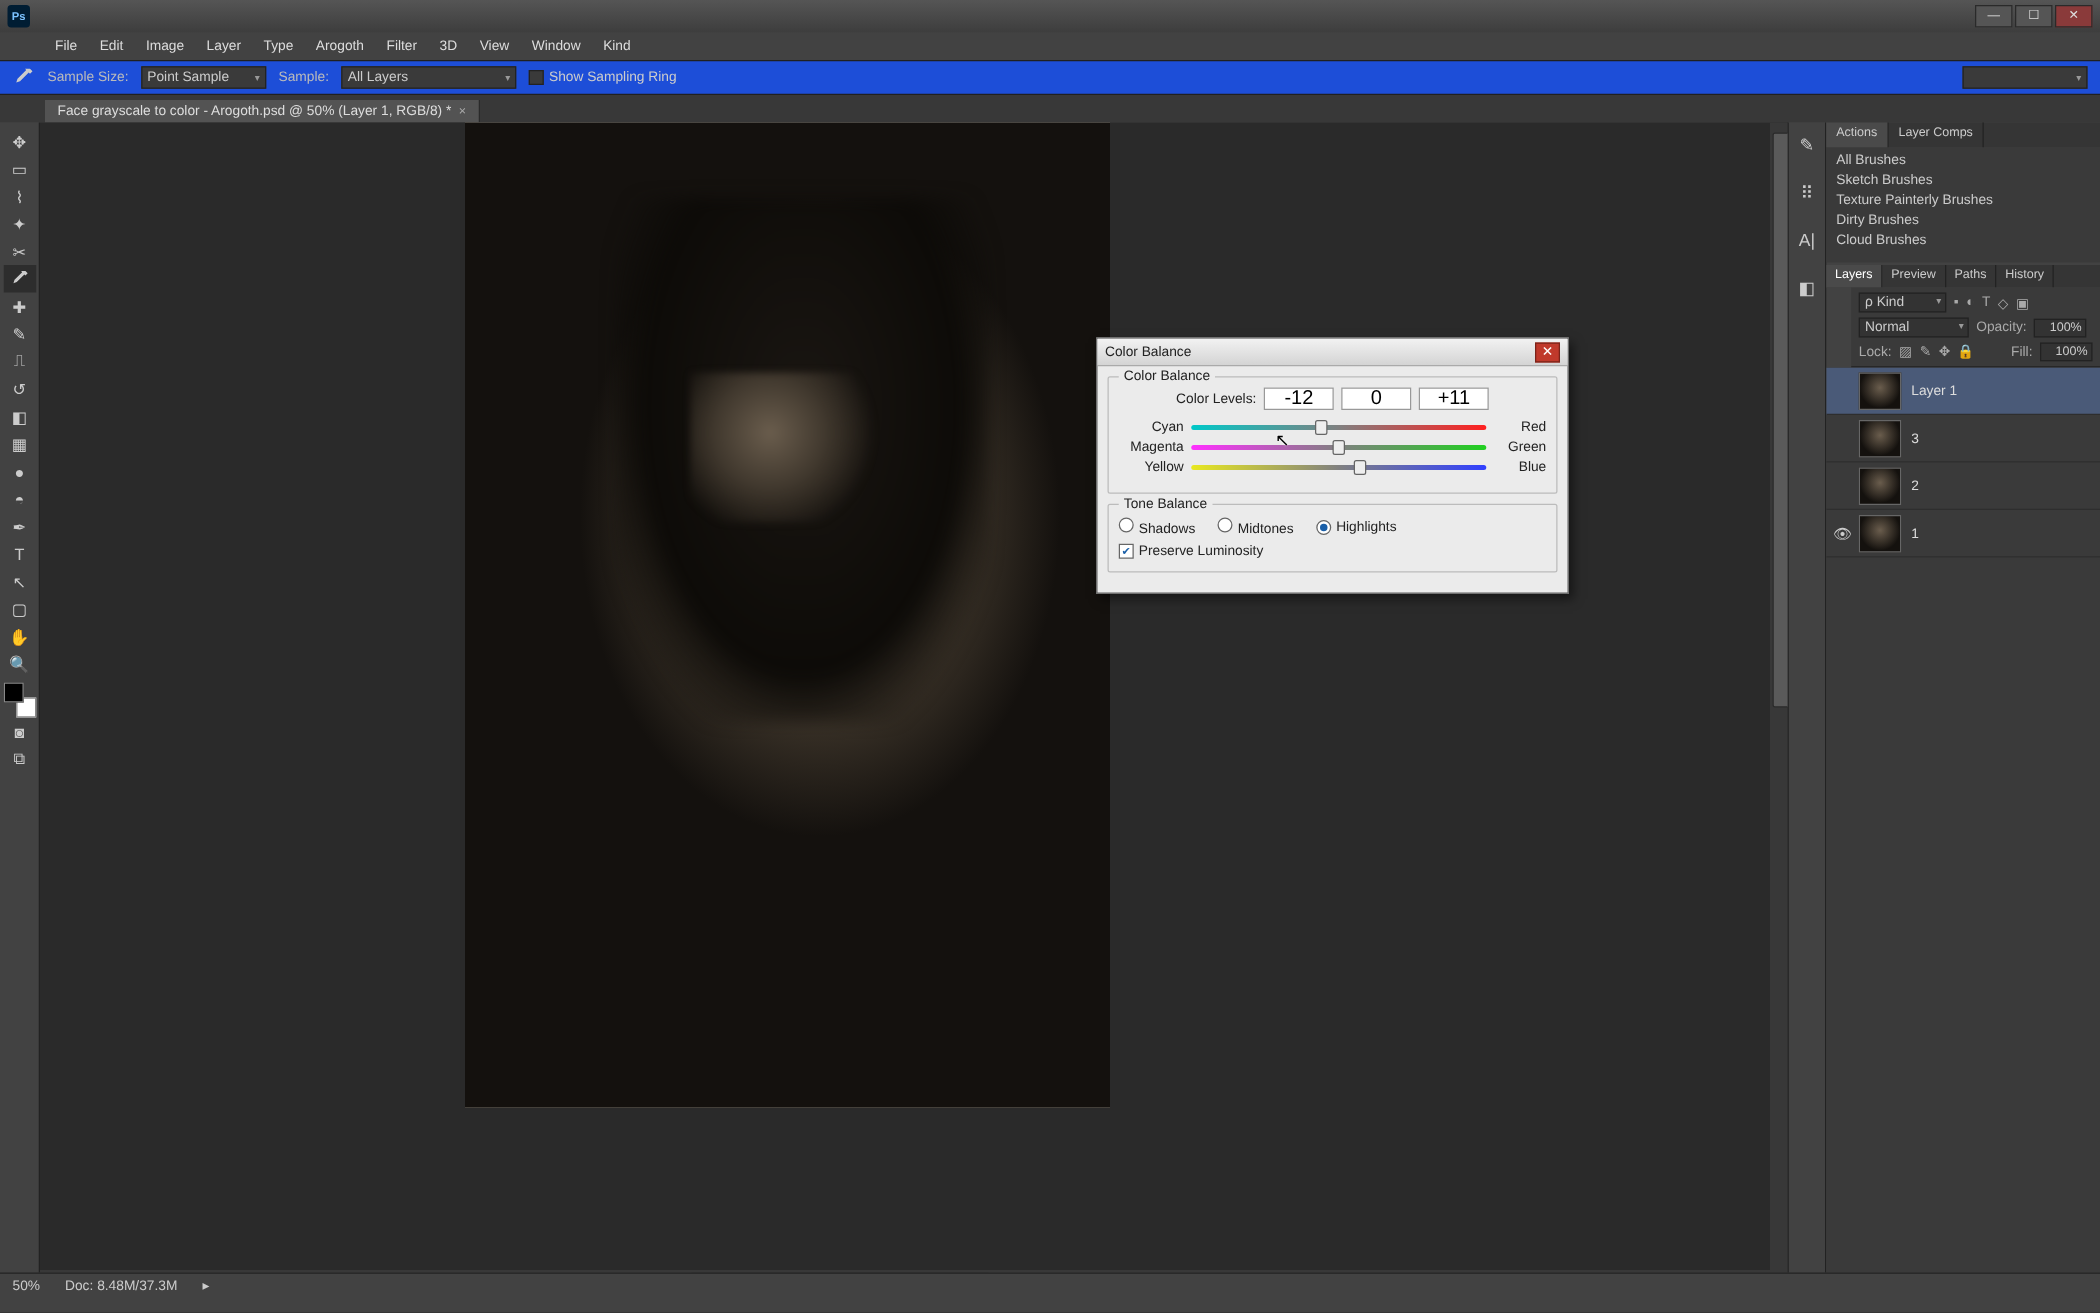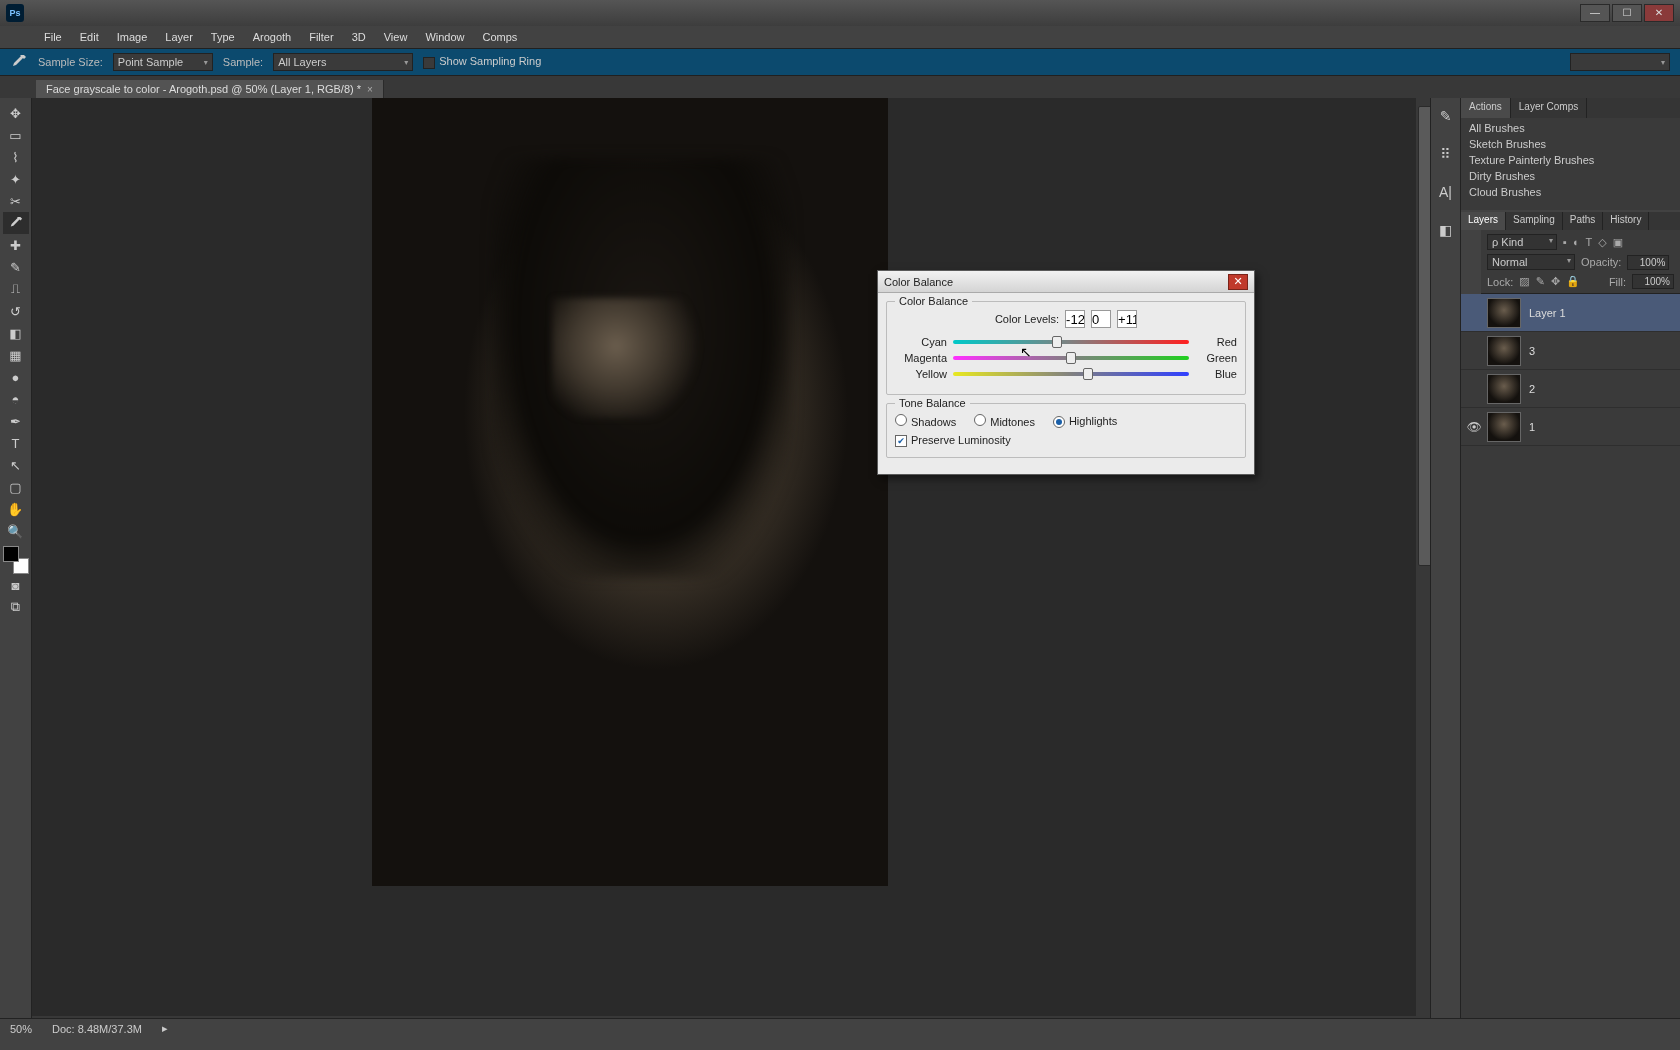--- a/index.html
+++ b/index.html
@@ -10,21 +10,21 @@
 .titlebar .logo { width: 18px; height: 18px; background: #001d33; border-radius: 3px; display: flex; align-items: center; justify-content: center; color: #7bc2ff; font-weight: bold; font-size: 9px; margin-right: 10px; }
 .win-controls { margin-left: auto; display: flex; gap: 2px; }
 .win-btn { width: 30px; height: 18px; background: #555; border: 1px solid #2a2a2a; color: #ddd; display:flex; align-items:center; justify-content:center; font-size: 10px; line-height: 1; }
 .win-btn.close { background: #8a3a3a; }
 
 
 .menubar { height: 22px; background: #424242; display: flex; align-items: center; padding-left: 36px; color: #ddd; gap: 2px; }
 .menubar .mi { padding: 2px 8px; cursor: default; }
 
 
-.optionsbar { height: 28px; background: #0c4a6e; border-top: 1px solid #202020; border-bottom: 1px solid #202020; display: flex; align-items: center; color: #ccc; padding: 0 10px; gap: 10px; }
+.optionsbar { height: 28px; background: #1d4ed8; border-top: 1px solid #202020; border-bottom: 1px solid #202020; display: flex; align-items: center; color: #ccc; padding: 0 10px; gap: 10px; }
 .tool-ico { width: 18px; height: 18px; display:flex; align-items:center; justify-content:center; }
 .opt-label { color: #bbb; }
 .opt-select { background: #3a3a3a; border: 1px solid #222; color: #ccc; height: 18px; padding: 0 18px 0 4px; position: relative; min-width: 100px; display: inline-flex; align-items: center; }
 .opt-select:after { content:"▾"; position: absolute; right: 4px; color: #999; font-size: 8px; }
 .chk { width: 12px; height: 12px; border: 1px solid #222; background: #3a3a3a; display: inline-block; vertical-align: middle; margin-right: 4px; }
 
 
 .doctabs { height: 22px; background: #383838; display: flex; align-items: flex-end; padding-left: 36px; }
 .doctab { background: #535353; color: #ddd; padding: 3px 10px; border-right: 1px solid #2a2a2a; display: flex; align-items: center; gap: 6px; font-size: 10.5px; }
 .doctab .x { color: #aaa; font-size: 10px; }
@@ -90,21 +90,21 @@
 .dlg-title { height:22px; background: linear-gradient(#f2f2f2,#d4d4d4); border-bottom:1px solid #aaa; display:flex; align-items:center; padding:0 6px; font-size:11px; }
 .dlg-title .dclose { margin-left:auto; width:20px; height:16px; background:#c0392b; color:#fff; display:flex; align-items:center; justify-content:center; font-size:11px; border:1px solid #7a2319; }
 .dlg-body { padding:8px; display:flex; gap:8px; }
 .dlg-left { flex:1; }
 .dlg-right { width:74px; display:flex; flex-direction:column; gap:6px; align-items:stretch; }
 .dlg-btn { height:22px; background: linear-gradient(#fefefe,#dcdcdc); border:1px solid #8a8a8a; border-radius:2px; font-size:11px; display:flex; align-items:center; justify-content:center; }
 .dlg-btn.primary { background: linear-gradient(#eaf3fb,#b8d7f0); border-color:#5a8ab8; box-shadow: inset 0 0 0 1px #cfe5f6; }
 .fieldset { border:1px solid #bcbcbc; border-radius:2px; padding:8px 8px 10px; margin-bottom:8px; position:relative; }
 .fieldset .legend { position:absolute; top:-7px; left:8px; background:#ebebeb; padding:0 4px; font-size:11px; }
 .levels-row { display:flex; align-items:center; justify-content:center; gap:6px; margin-bottom:8px; }
-.lvl-input { width:20px; height:18px; border:1px solid #999; background:#fff; font-size:13px; }
+.lvl-input { width:56px; height:18px; border:1px solid #999; background:#fff; text-align:center; font-size:16px; }
 .slider-row { display:flex; align-items:center; gap:6px; margin:4px 0; }
 .slider-row .lab { width:52px; text-align:right; font-size:11px; }
 .slider-row .lab.r { width:42px; text-align:right; }
 .slider { flex:1; height:10px; position:relative; }
 .slider .track { position:absolute; top:3px; left:0; right:0; height:4px; border-radius:2px; }
 .slider .handle { position:absolute; top:-1px; width:10px; height:12px; background:#eee; border:1px solid #666; border-radius:2px; transform:translateX(-50%); }
 .grad-cr .track { background: linear-gradient(to right,#00c8c8,#808080,#ff2020); }
 .grad-mg .track { background: linear-gradient(to right,#ff30ff,#808080,#20d020); }
 .grad-yb .track { background: linear-gradient(to right,#e8e820,#808080,#3040ff); }
 
@@ -137,21 +137,21 @@
   <div class="mi">File</div>
   <div class="mi">Edit</div>
   <div class="mi">Image</div>
   <div class="mi">Layer</div>
   <div class="mi">Type</div>
   <div class="mi">Arogoth</div>
   <div class="mi">Filter</div>
   <div class="mi">3D</div>
   <div class="mi">View</div>
   <div class="mi">Window</div>
-  <div class="mi">Comps</div>
+  <div class="mi">Kind</div>
 </div>
 
 <div class="optionsbar">
   <div class="tool-ico">
     <svg width="16" height="16" viewBox="0 0 16 16">
         <path d="M13 1l2 2-2 2-1-1-7 7-3 1 1-3 7-7-1-1z" fill="#ccc"></path>
       </svg>
   </div>
   <span class="opt-label">Sample Size:</span>
   <div class="opt-select">
@@ -236,21 +236,21 @@
     <div class="brush-list">
       <div class="brush-item">All Brushes</div>
       <div class="brush-item">Sketch Brushes</div>
       <div class="brush-item">Texture Painterly Brushes</div>
       <div class="brush-item">Dirty Brushes</div>
       <div class="brush-item">Cloud Brushes</div>
     </div>
 
     <div class="layer-tabs">
       <div class="ltab active">Layers</div>
-      <div class="ltab">Sampling</div>
+      <div class="ltab">Preview</div>
       <div class="ltab">Paths</div>
       <div class="ltab">History</div>
     </div>
     <div class="layer-head">
       <div class="row">
         <div class="mini-select">
             <span>ρ Kind</span>
           </div>
         <span>▪</span>
         <span>◐</span>

